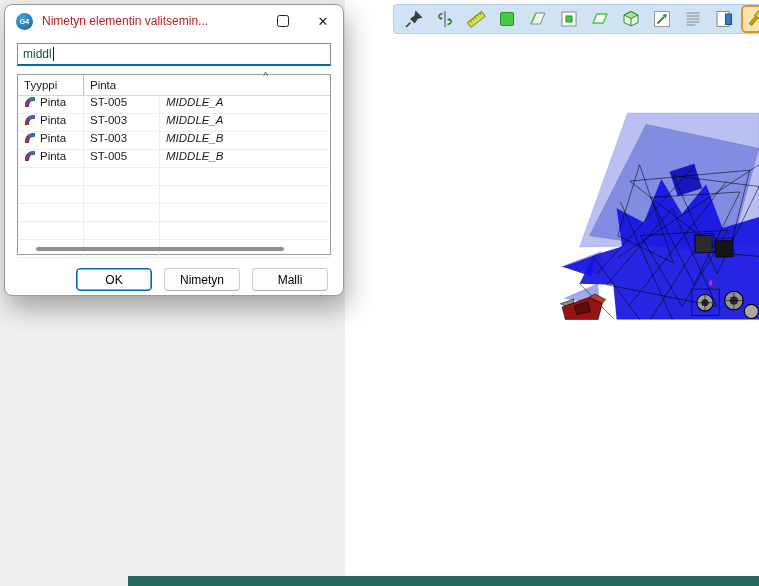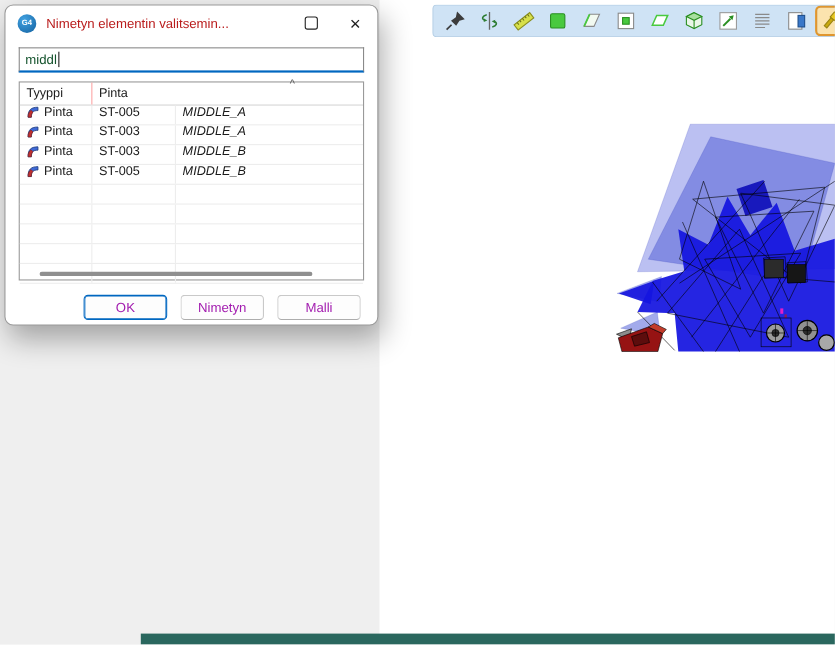--- a/index.html
+++ b/index.html
@@ -52,21 +52,21 @@
   .grid-header>div{padding-left:6px;border-right:1px solid #fca5a5;display:flex;align-items:center;}
   .grid-header>div:last-child{border-right:none;}
   .sort-caret{position:absolute;top:-3px;right:62px;font-size:10px;color:#555;line-height:10px;}
   .grid-row{display:grid;grid-template-columns:66px 76px 1fr;height:17px;flex:0 0 auto;
     border-bottom:1px solid #ededed;}
   .grid-row>div{padding-left:6px;border-right:1px solid #ededed;display:flex;align-items:flex-start;gap:4px;overflow:hidden;}
   .grid-row>div:last-child{border-right:none;font-style:italic;}
   .hscroll-thumb{position:absolute;bottom:3px;left:18px;width:248px;height:4px;background:#8f8f8f;border-radius:2px;}
 
   .button-row{display:flex;justify-content:flex-end;gap:12px;margin:13px 15px 0 0;}
-  .btn{width:76px;height:23px;font-size:12px;font-family:inherit;color:#a21caf;
+  .btn{width:76px;height:23px;font-size:12px;font-family:inherit;color:#000000;
     background:#fdfdfd;border:1px solid #c9c9c9;border-bottom-color:#adadad;border-radius:4px;cursor:pointer;}
   .btn.default{border:1px solid #0067c0;box-shadow:inset 0 0 0 0.6px #0067c0;}
 </style>
 </head>
 <body>
 
 <div class="viewport">
   <svg class="scene" viewBox="0 0 759 586">
     <g stroke="#2a35b5" stroke-width="0.6" stroke-opacity="0.5">
       <polygon points="518,207 759,207 759,448 430,453" fill="#5562de" fill-opacity="0.40"></polygon>

